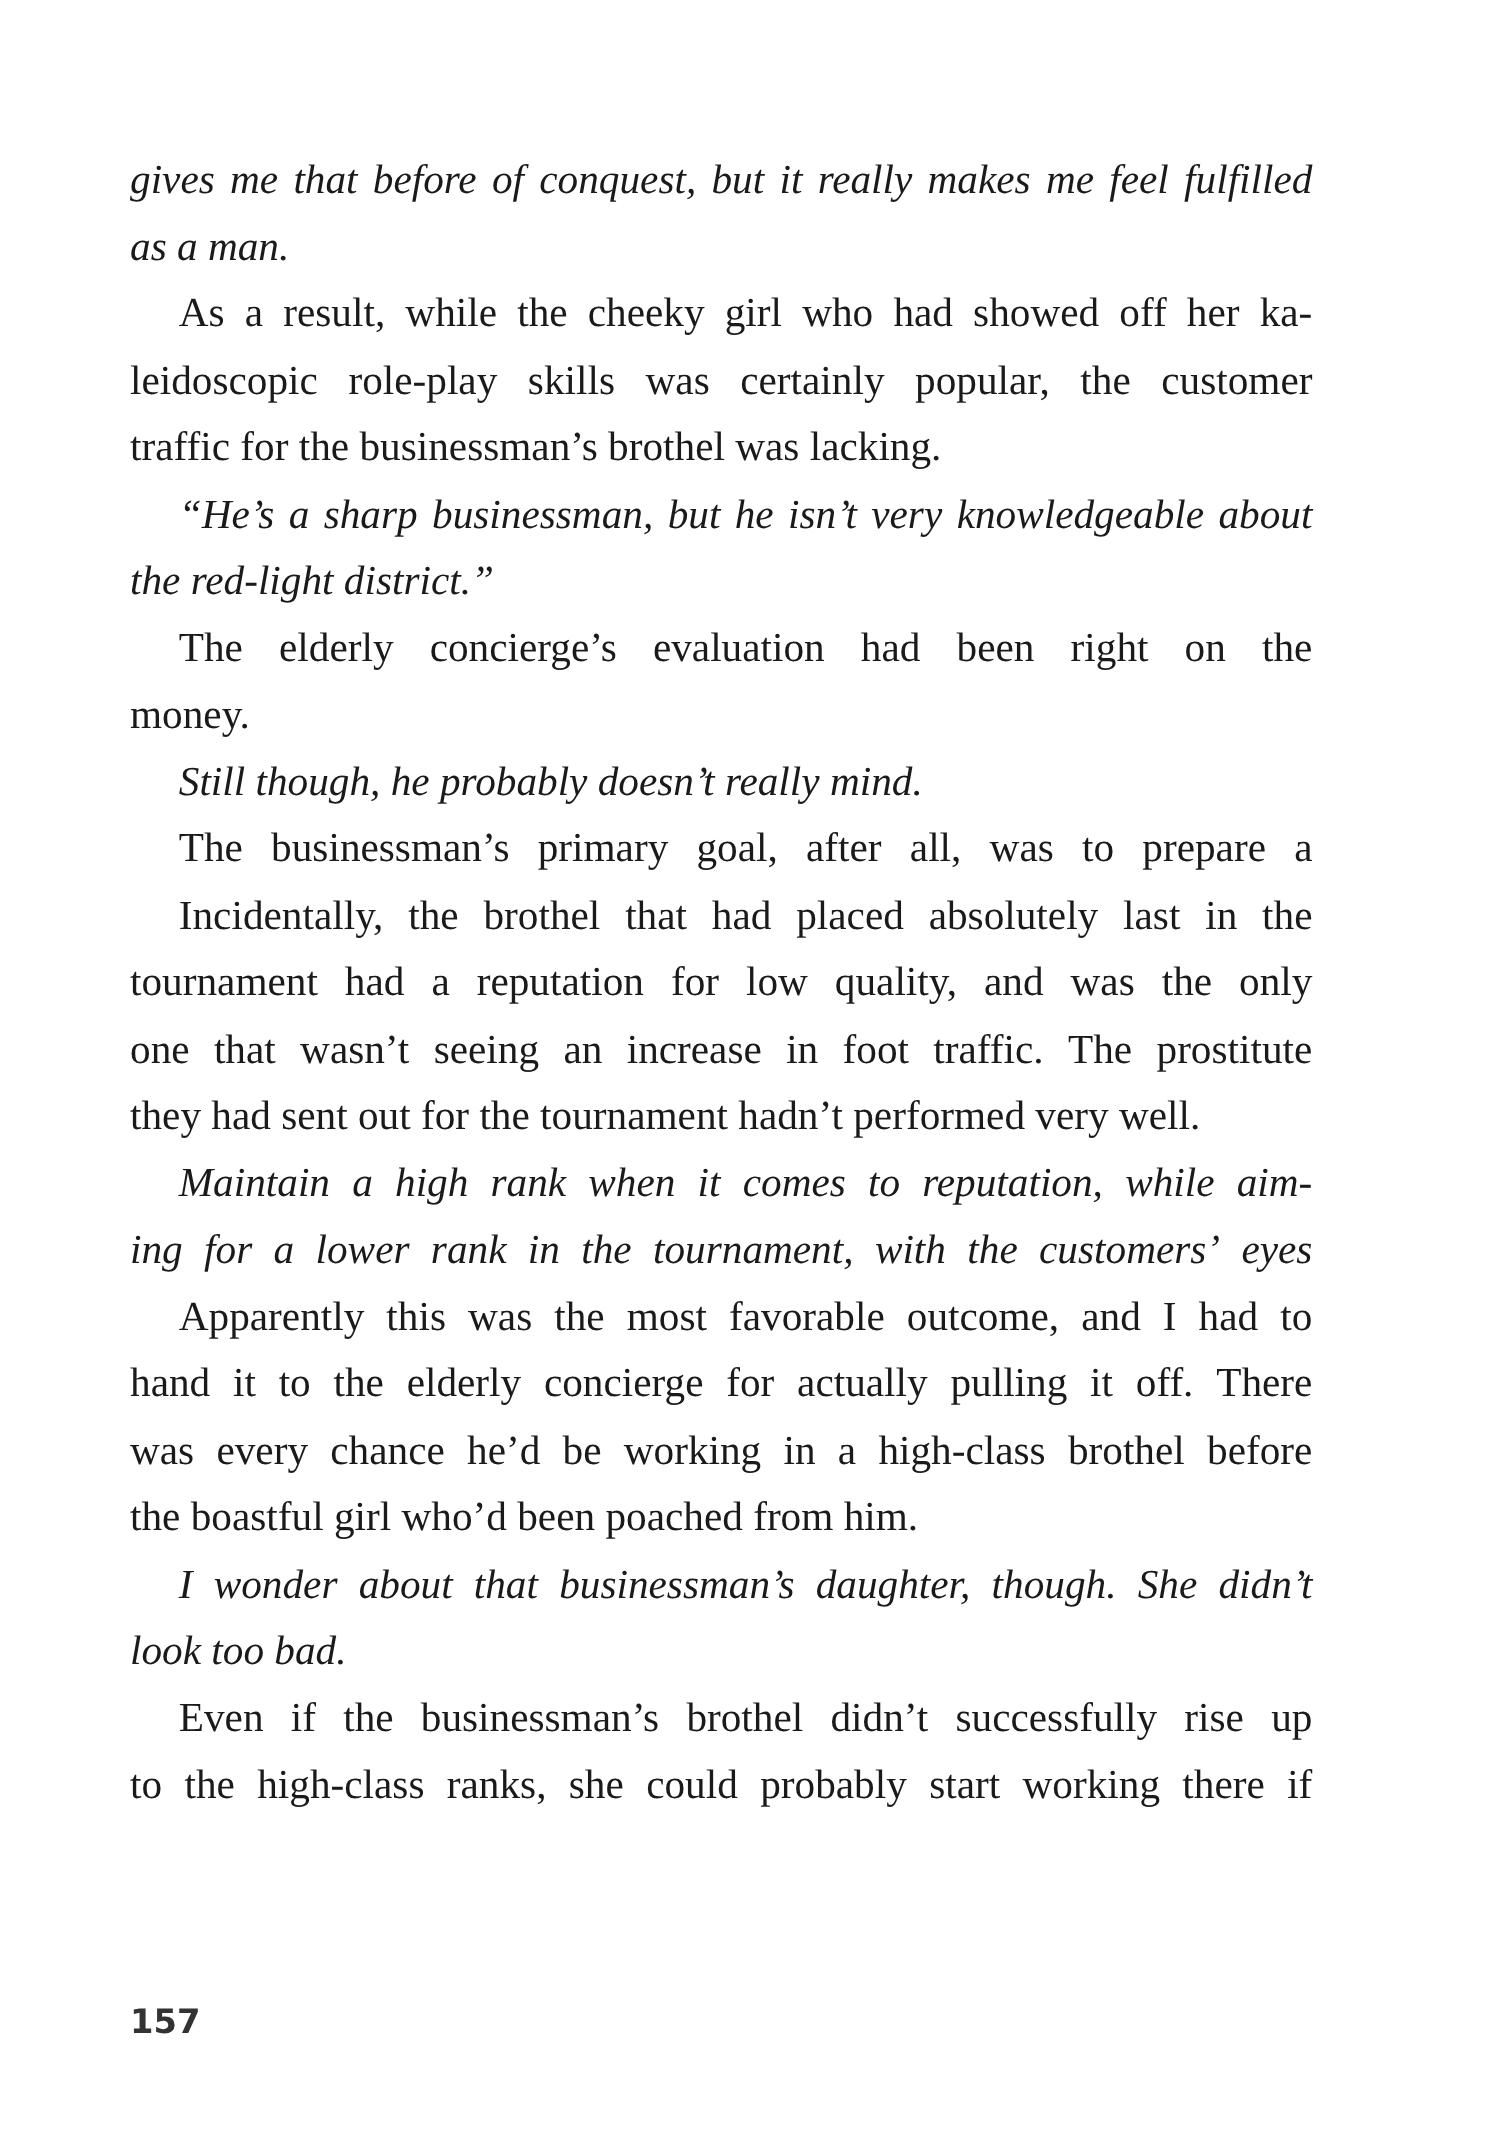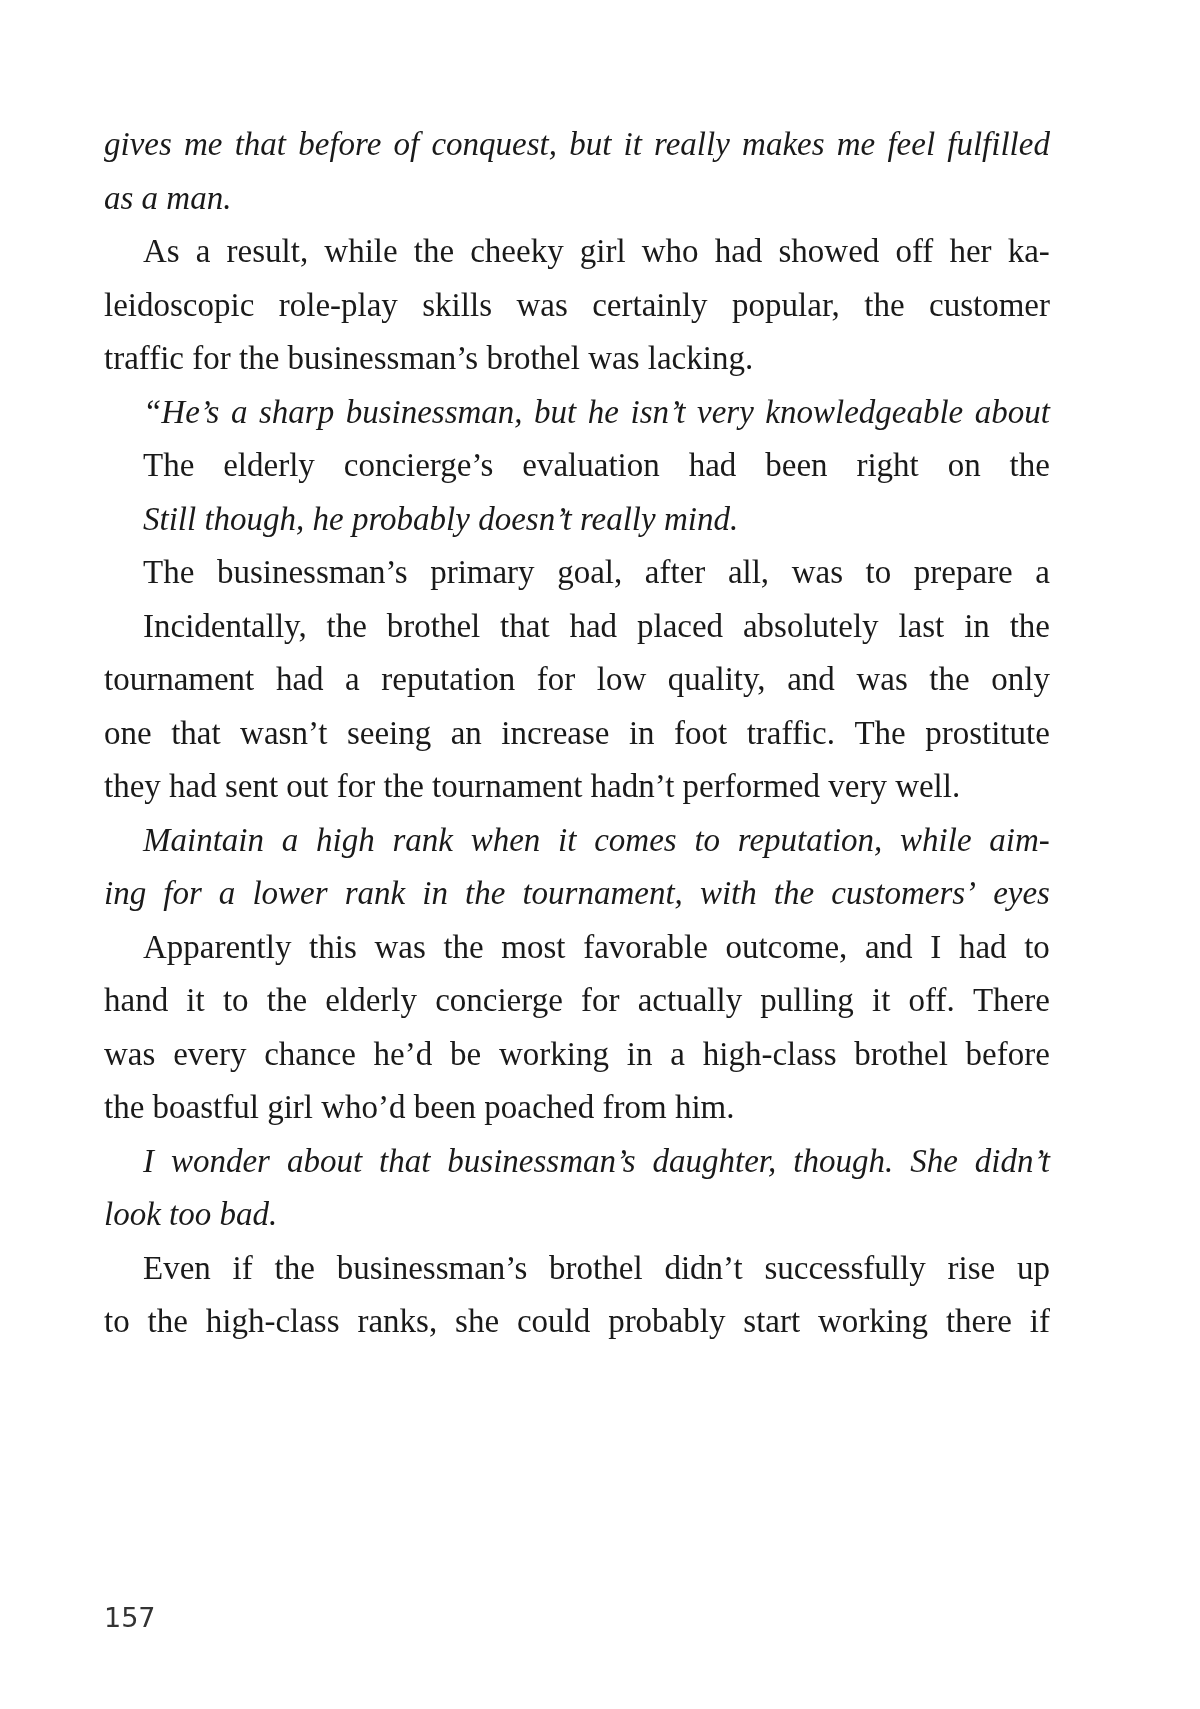--- a/index.html
+++ b/index.html
@@ -42,21 +42,21 @@
     .line.indent { padding-left: 39px; }
     .line.italic { font-style: italic; }
     .page-number {
       position: absolute;
       left: 104px;
       top: 1602px;
       font-family: "DejaVu Sans", sans-serif;
       font-size: 27px;
       color: #333333;
       letter-spacing: 0px;
-      font-weight: 400;
+      font-weight: 700;
     }
   </style>
 </head>
 <body>
 
 <div class="page">
   <div class="text-block" id="text-block">
       <div class="line italic">
         <span class="w">gives</span>
         <span class="w">me</span>
@@ -104,31 +104,33 @@
         <span class="w">a</span>
         <span class="w">sharp</span>
         <span class="w">businessman,</span>
         <span class="w">but</span>
         <span class="w">he</span>
         <span class="w">isn’t</span>
         <span class="w">very</span>
         <span class="w">knowledgeable</span>
         <span class="w">about</span>
       </div>
+      <div class="line italic last">the red-light district.”</div>
       <div class="line indent">
         <span class="w">The</span>
         <span class="w">elderly</span>
         <span class="w">concierge’s</span>
         <span class="w">evaluation</span>
         <span class="w">had</span>
         <span class="w">been</span>
         <span class="w">right</span>
         <span class="w">on</span>
         <span class="w">the</span>
       </div>
+      <div class="line last">money.</div>
       <div class="line italic indent last">Still though, he probably doesn’t really mind.</div>
       <div class="line indent">
         <span class="w">The</span>
         <span class="w">businessman’s</span>
         <span class="w">primary</span>
         <span class="w">goal,</span>
         <span class="w">after</span>
         <span class="w">all,</span>
         <span class="w">was</span>
         <span class="w">to</span>

